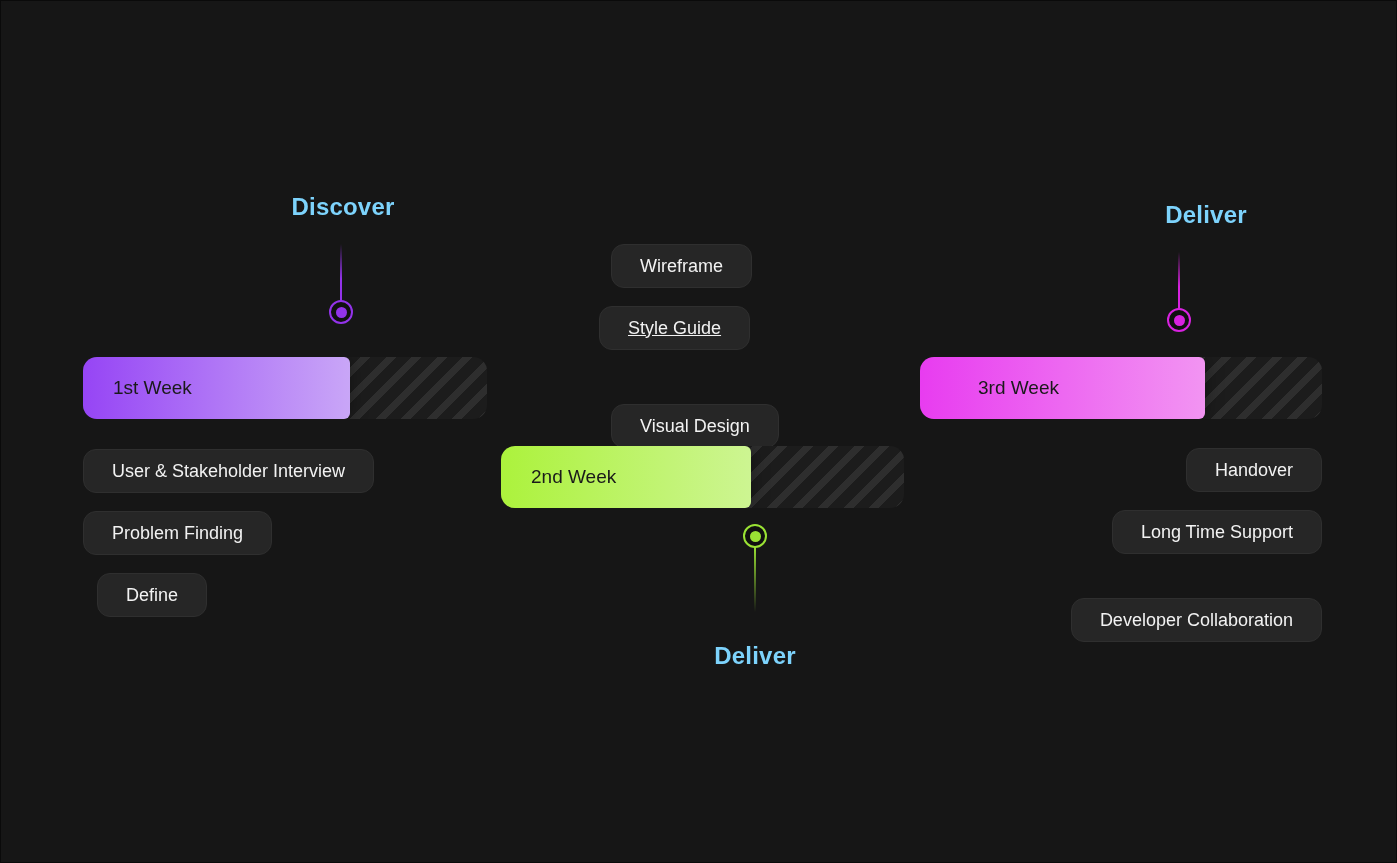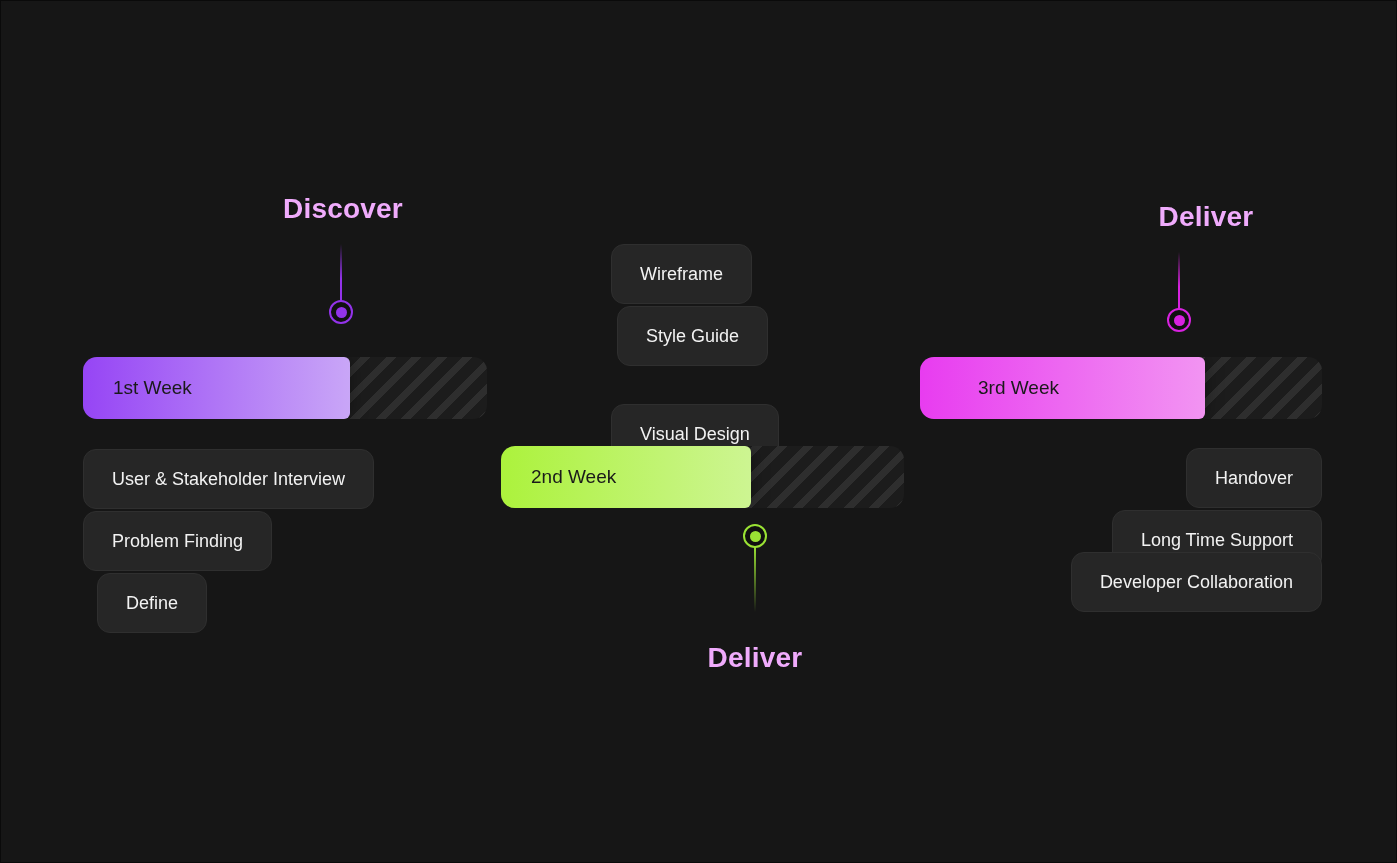--- a/index.html
+++ b/index.html
@@ -19,22 +19,22 @@
     height: 863px;
     background: #161616;
     border: 1px solid #0a0a0a;
     box-sizing: border-box;
     overflow: hidden;
   }
 
   
   .phase-label {
     position: absolute;
-    color: #f0abfc;
-    font-size: 28px;
+    color: #7dd3fc;
+    font-size: 24px;
     font-weight: bold;
     letter-spacing: 0.2px;
     white-space: nowrap;
     transform: translateX(-50%);
   }
 
   
   .marker {
     position: absolute;
     width: 30px;
@@ -110,21 +110,21 @@
   .bar-label {
     padding-left: 30px;
     font-size: 19px;
     color: #1a1a1a;
     white-space: nowrap;
   }
 
   
   .pill {
     position: absolute;
-    height: 60px;
+    height: 44px;
     box-sizing: border-box;
     padding: 16px 28px;
     border-radius: 13px;
     background: #262626;
     border: 1px solid #2f2f2f;
     color: #f2f2f2;
     font-size: 18px;
     display: flex;
     align-items: center;
     white-space: nowrap;
@@ -155,21 +155,21 @@
   <div class="pill" style="left:82px; top:510px;">
     <span>Problem Finding</span>
   </div>
   <div class="pill" style="left:96px; top:572px;justify-content:flex-end;">
     <span>Define</span>
   </div>
 
   <div class="pill" style="left:610px; top:243px;">
     <span>Wireframe</span>
   </div>
-  <div class="pill" style="left:616px; top:305px;">
+  <div class="pill" style="left:598px; top:305px;text-decoration:underline;">
     <span>Style Guide</span>
   </div>
   <div class="pill" style="left:610px; top:367px;margin-top:36px;">
     <span>Visual Design</span>
   </div>
 
   <div class="bar-track" style="left:500px; top:445px; width:403px;">
     <div class="bar-fill" id="fill-design" style="width: 62%; background: linear-gradient(to right, rgb(172, 242, 60) 0%, rgb(205, 245, 146) 100%);">
       <span class="bar-label">2nd Week</span>
     </div>
@@ -194,17 +194,17 @@
       <span class="bar-label">3rd Week</span>
     </div>
   </div>
 
   <div class="pill right" style="right:74px; top:447px;">
     <span>Handover</span>
   </div>
   <div class="pill right" style="right:74px; top:509px;">
     <span>Long Time Support</span>
   </div>
-  <div class="pill right" style="right:74px; top:551px;">
+  <div class="pill right" style="right:74px; top:597px;">
     <span>Developer Collaboration</span>
   </div>
 
 </div>
 
 </body></html>

